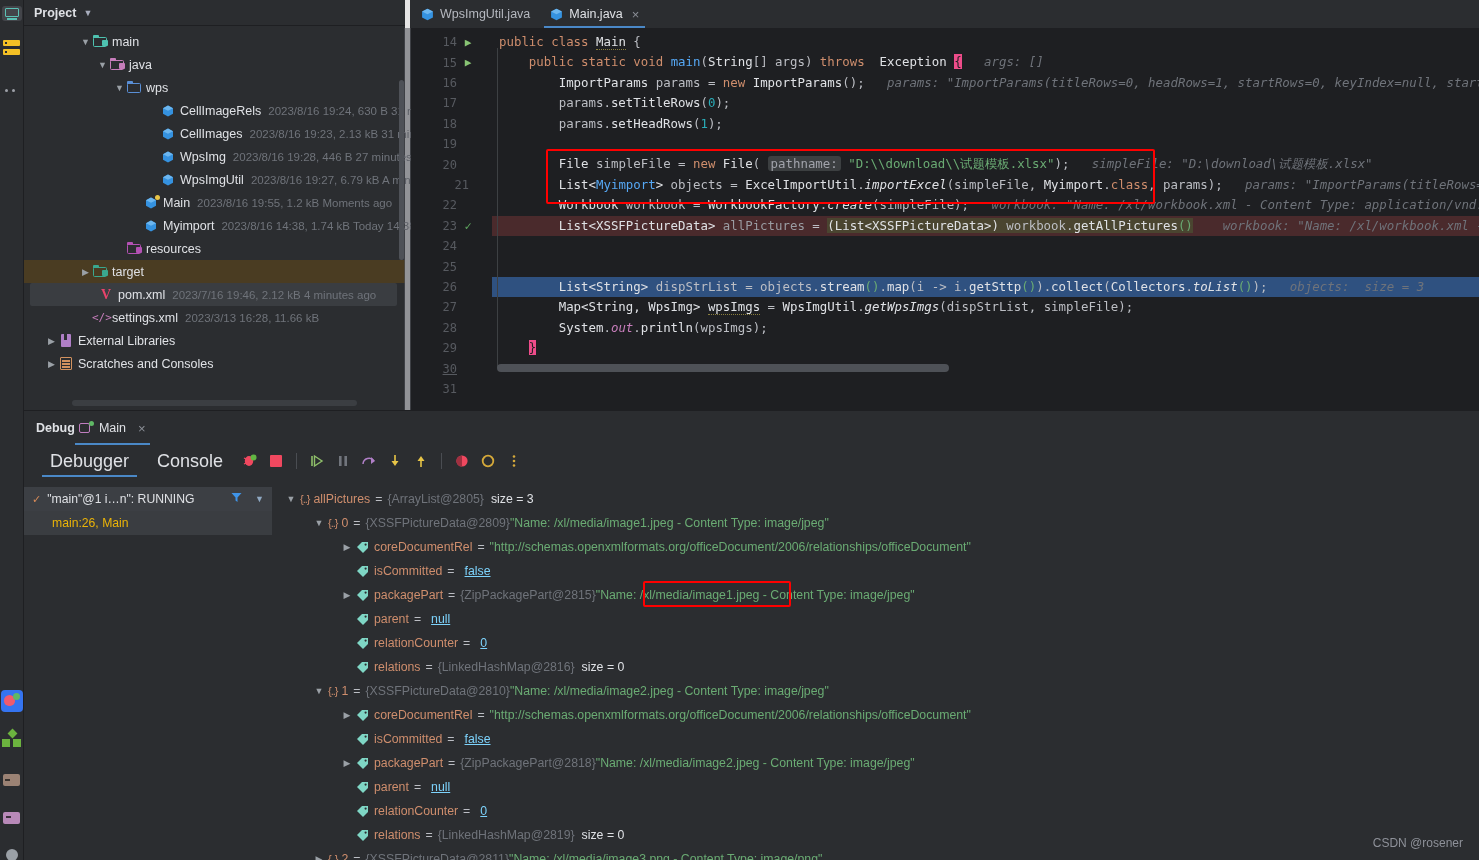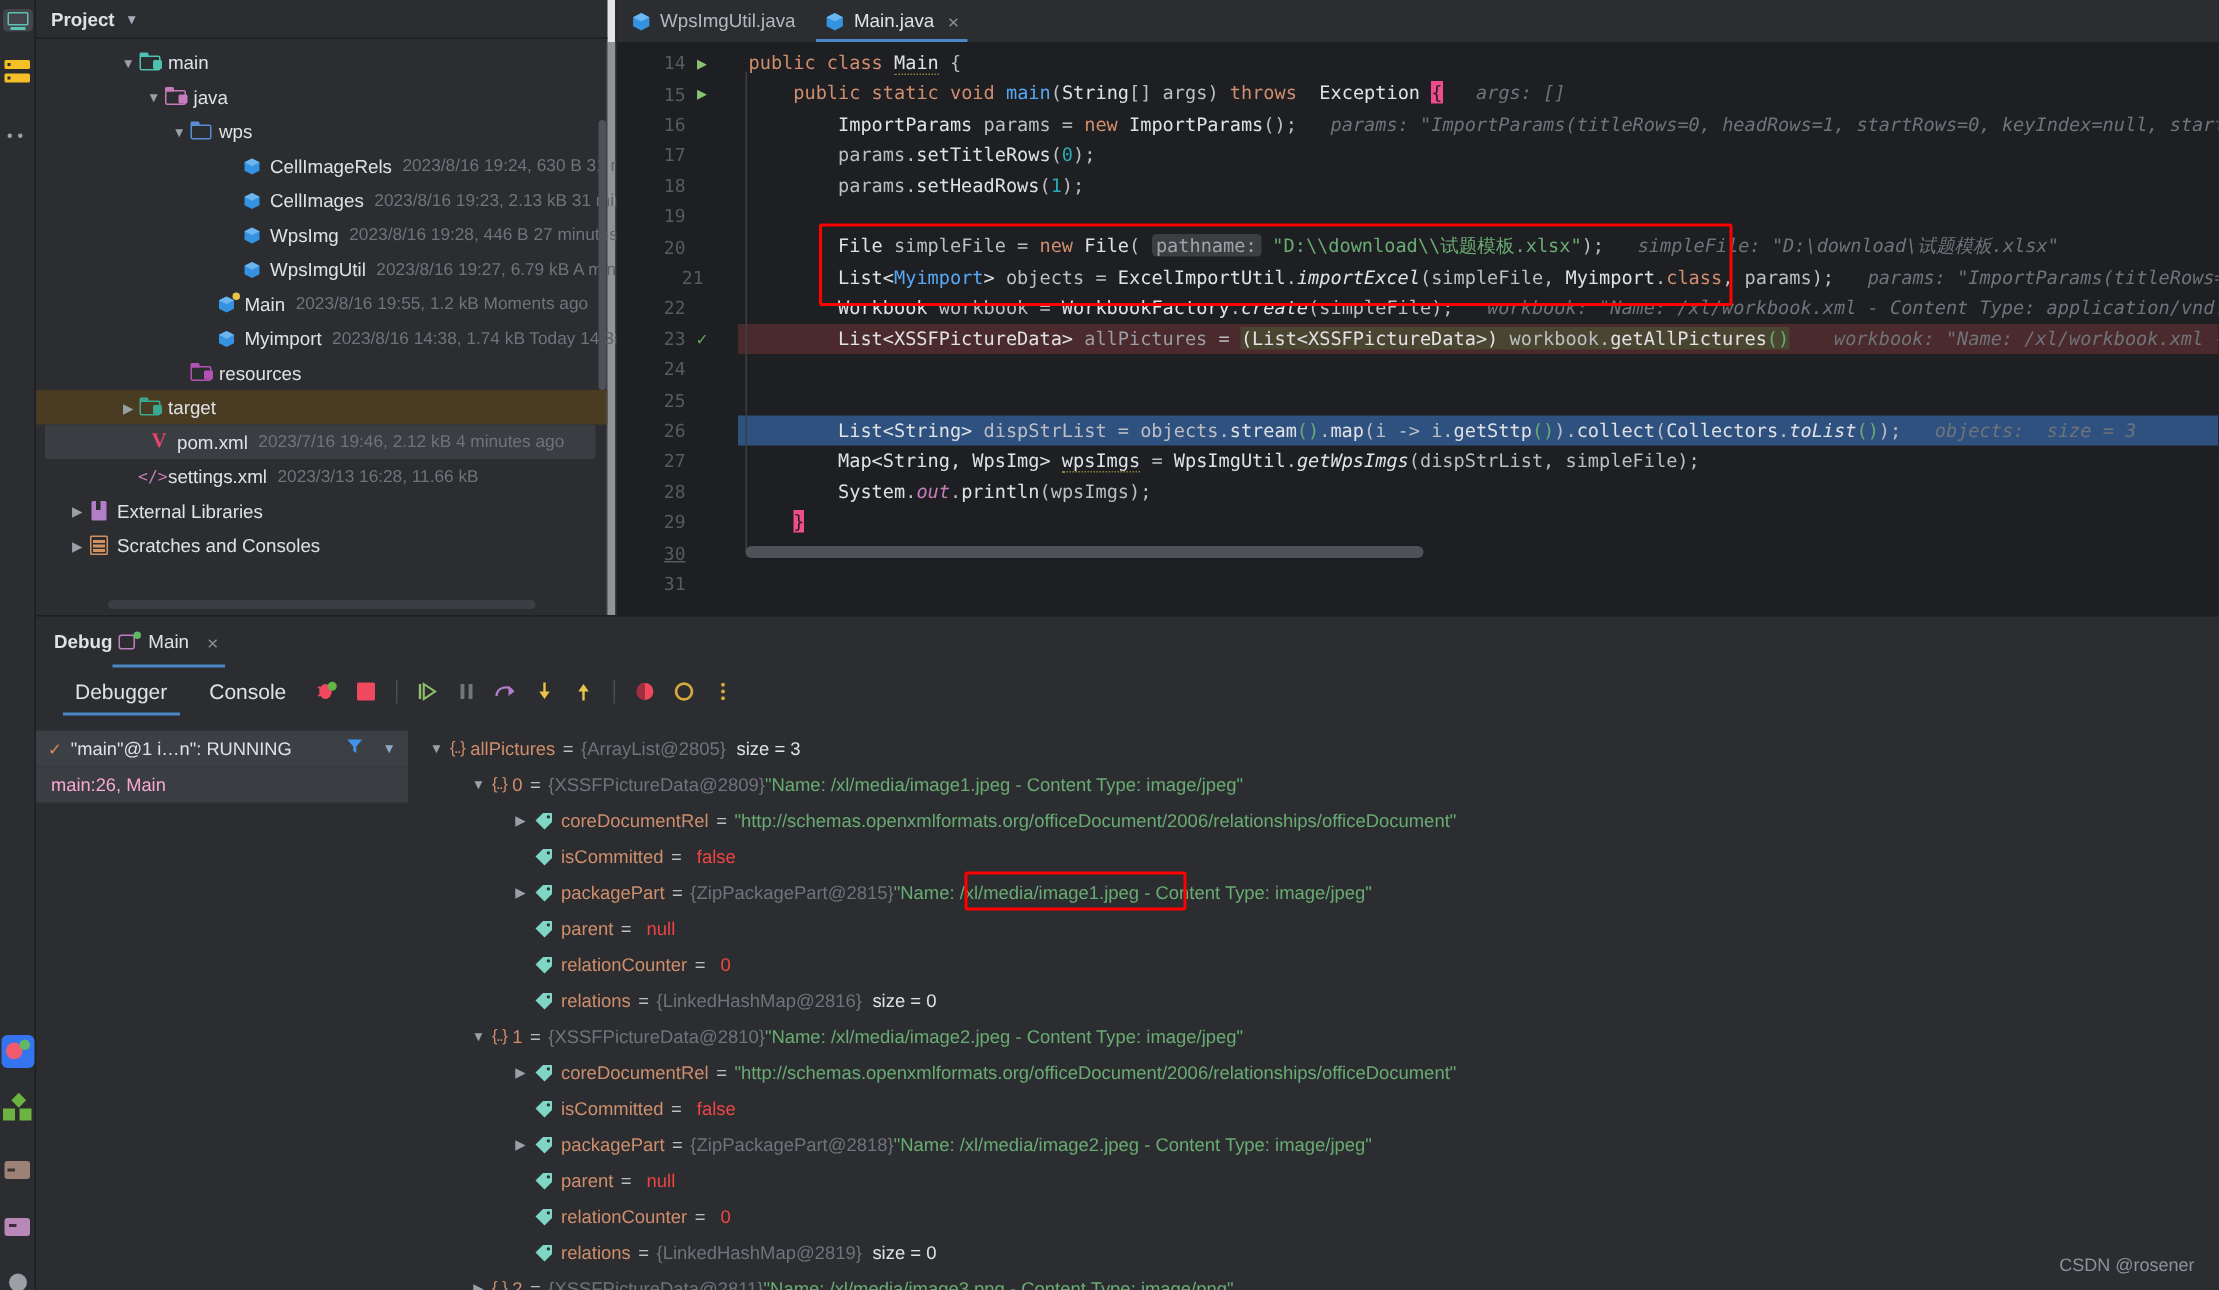--- a/index.html
+++ b/index.html
@@ -126,47 +126,47 @@
   .debug-tabbar { height: 34px; display: flex; align-items: center;
         padding-left: 12px; gap: 0; position: relative; }
   .dbg-title { font-size: 12.5px; font-weight: bold; color: #dfe1e5; }
   .dbg-tab { display: flex; align-items: center; height: 34px; font-size: 12.5px;
         color: #dfe1e5; position: relative; padding: 0 4px; }
   .dbg-tab.active::after { content: ""; position: absolute; left: 0; right: 0;
         bottom: 0; height: 2px; background: #4a88c7; }
 
   .debug-toolbar { height: 32px; display: flex; align-items: center;
         padding-left: 12px; position: relative; }
-  .sub-tab { font-size: 14px; color: #dfe1e5; height: 32px; display: flex;
+  .sub-tab { font-size: 18px; color: #dfe1e5; height: 32px; display: flex;
         align-items: center; padding: 0 14px; position: relative; }
   .sub-tab.active::after { content: ""; position: absolute; left: 6px; right: 6px;
         bottom: 0; height: 2px; background: #4a88c7; }
   .tb-sep { width: 1px; height: 16px; background: #4a4d52; margin: 0 7px; }
   .tb-btn { width: 22px; height: 22px; display: flex; align-items: center;
         justify-content: center; margin: 0 2px; position: relative; }
 
   .frames-col { position: absolute; left: 0; top: 76px; width: 248px; bottom: 0; }
   .thread-sel {
     height: 24px; background: #3c3f44; display: flex; align-items: center;
     padding: 0 8px; font-size: 12.2px; color: #dfe1e5; gap: 6px;
   }
   .frame-row { height: 24px; display: flex; align-items: center;
-        padding-left: 10px; font-size: 12.2px; color: #f9a8d4;
+        padding-left: 28px; font-size: 12.2px; color: #eab308;
         background: #3a3d41; }
 
   .vars-col { position: absolute; left: 250px; top: 76px; right: 0; bottom: 0;
         font-size: 12.3px; }
   .var-row { height: 24px; display: flex; align-items: center; white-space: nowrap; }
   .vtw { width: 18px; text-align: center; color: #9aa0a6; font-size: 9px;
          flex: 0 0 18px; }
   .vobj-ico { color: #cf8e6d; font-size: 11px; margin-right: 4px; letter-spacing: -1px; }
   .vname { color: #cf8e6d; }
   .veq { color: #bcbec4; margin: 0 5px; }
   .vtype { color: #6f737a; }
-  .vval { color: #ef4444; margin-left: 5px; }
+  .vval { color: #7dd3fc; margin-left: 5px; text-decoration: underline; }
   .vstr { color: #6aab73; }
   .vsize { color: #dfe1e5; margin-left: 7px; }
   .tag-ico { width: 13px; height: 13px; margin-right: 5px; position: relative;
              flex: 0 0 13px; }
 
   .watermark { position: absolute; right: 16px; bottom: 10px; font-size: 12px;
         color: #8e9199; }
 </style>
 </head>
 <body>

